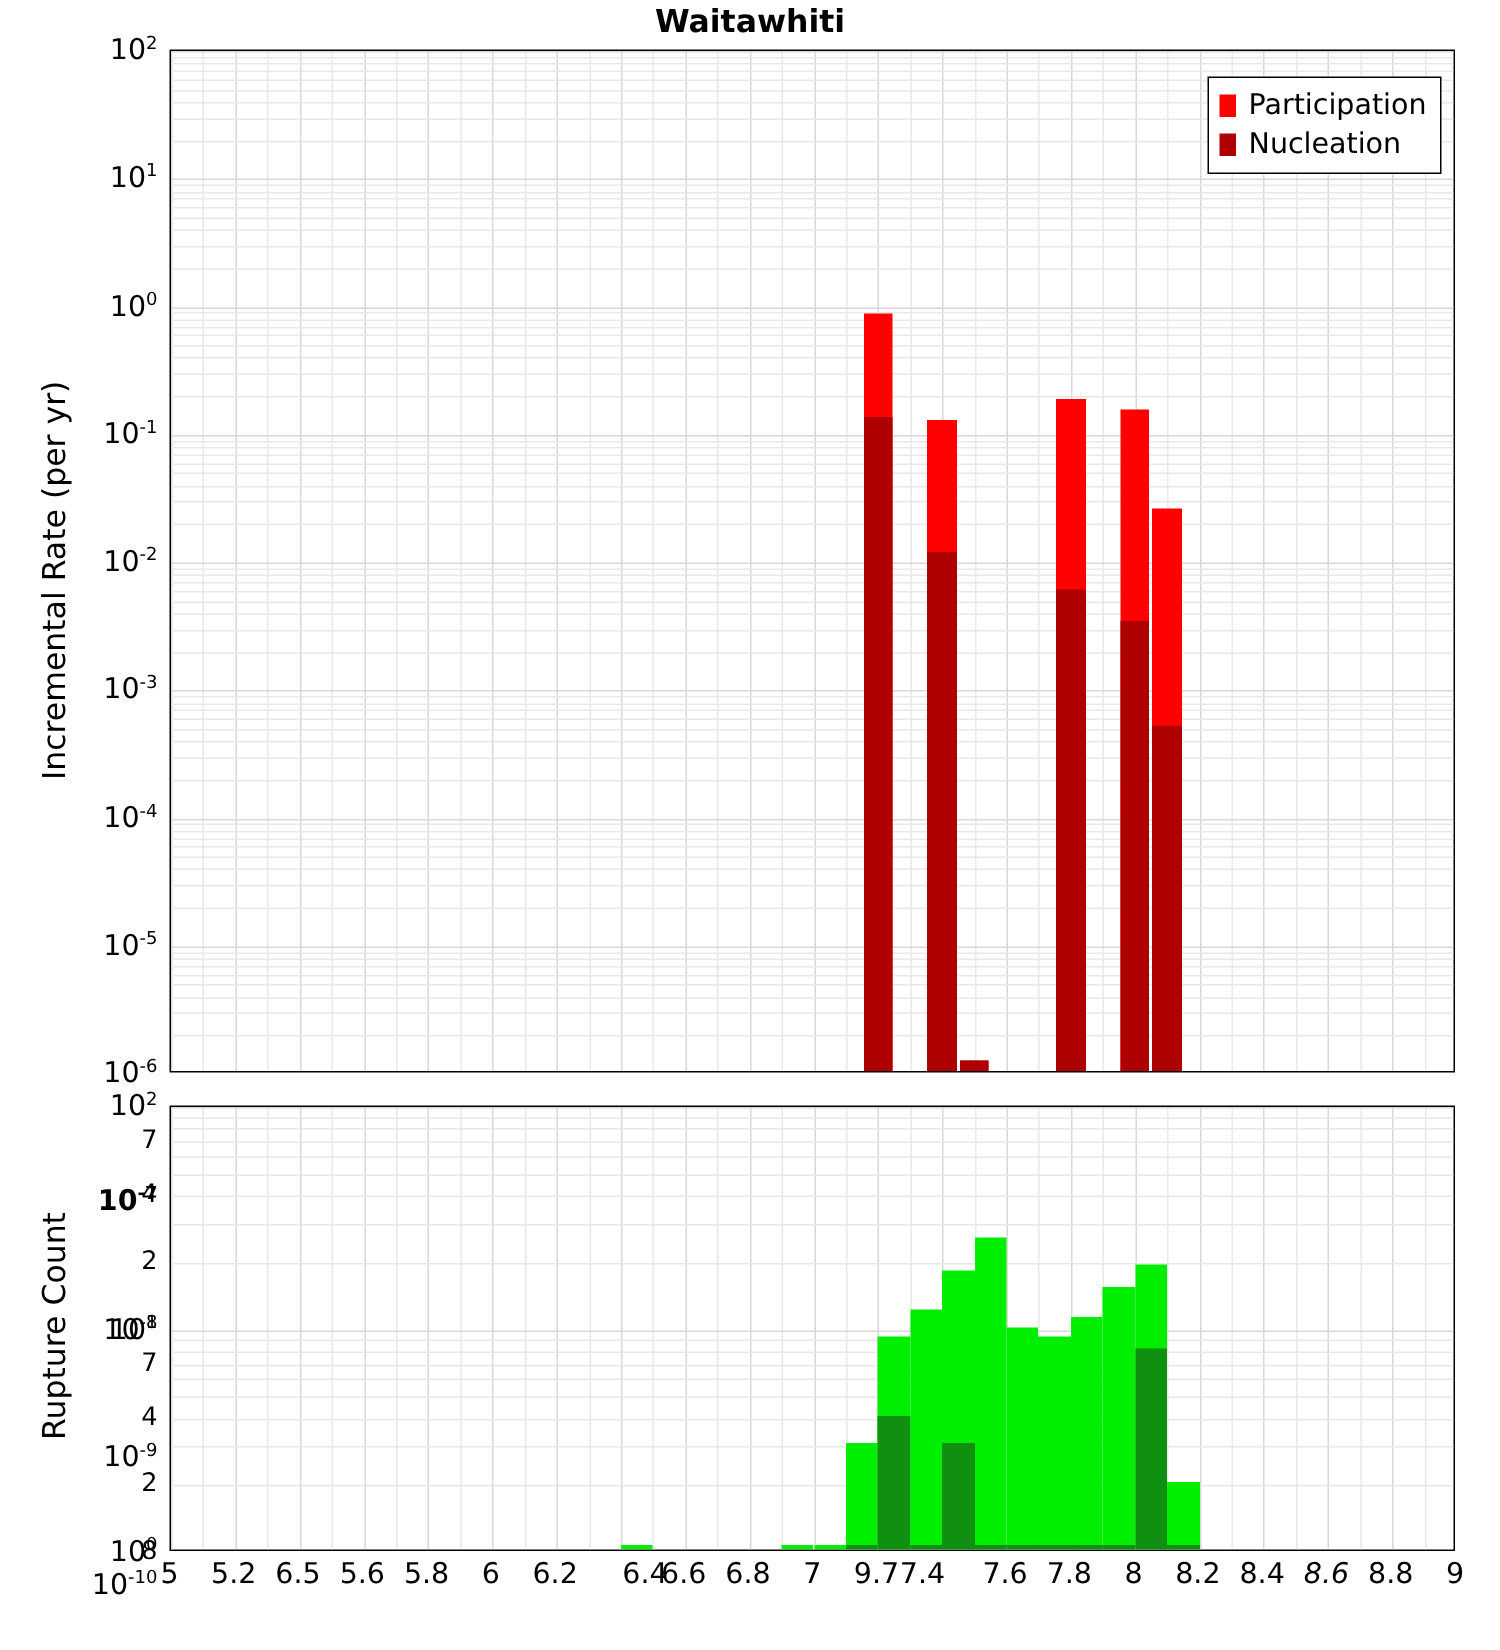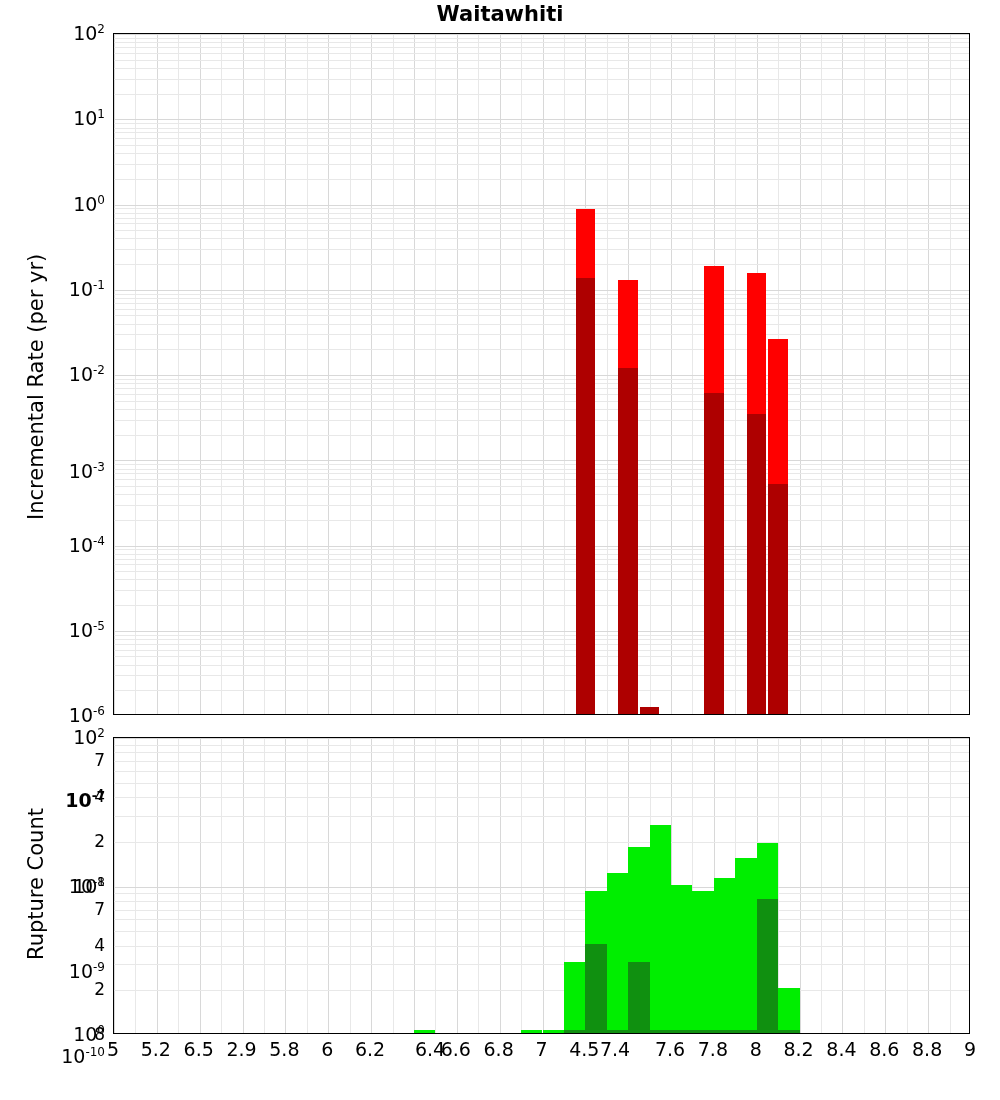--- a/index.html
+++ b/index.html
@@ -296,20 +296,30 @@
         <div class="bar bar-part" style="left: 525.913px; width: 19.425px; height: 6.7502px;"></div>
         <div class="bar bar-nucl" style="left: 525.913px; width: 19.425px; height: 6.7502px;"></div>
         <div class="bar bar-part" style="left: 590.188px; width: 19.425px; height: 448.012px;"></div>
         <div class="bar bar-nucl" style="left: 590.188px; width: 19.425px; height: 320.832px;"></div>
         <div class="bar bar-part" style="left: 633.038px; width: 19.425px; height: 441.262px;"></div>
         <div class="bar bar-nucl" style="left: 633.038px; width: 19.425px; height: 299.953px;"></div>
         <div class="bar bar-part" style="left: 654.462px; width: 19.425px; height: 374.924px;"></div>
         <div class="bar bar-nucl" style="left: 654.462px; width: 19.425px; height: 230.087px;"></div>
       </div>
 
+    <div class="legend" id="legend-top">
+      <div class="legend-row">
+        <span class="swatch" style="background:#ff0000"></span>
+        <span>Participation</span>
+      </div>
+      <div class="legend-row">
+        <span class="swatch" style="background:#ae0000"></span>
+        <span>Nucleation</span>
+      </div>
+    </div>
   </div>
 
   <div class="panel" id="panel-bottom">
     <div class="gridlayer" id="grid-bottom">
         <div class="gline-v major" style="left: 0px;"></div>
         <div class="gline-v" style="left: 21.425px;"></div>
         <div class="gline-v major" style="left: 42.85px;"></div>
         <div class="gline-v" style="left: 64.275px;"></div>
         <div class="gline-v major" style="left: 85.7px;"></div>
         <div class="gline-v" style="left: 107.125px;"></div>
@@ -396,46 +406,46 @@
 
   </div>
 
   <div class="ylabel" id="ylabel-top">Incremental Rate (per yr)</div>
   <div class="ylabel" id="ylabel-bottom">Rupture Count</div>
 
   <div id="ticks-x">
       <div class="xtick" style="left: 113px;">5</div>
       <div class="xtick" style="left: 155.85px;">5.2</div>
       <div class="xtick" style="left: 198.7px;">6.5</div>
-      <div class="xtick" style="left: 241.55px;">2.9</div>
+      <div class="xtick" style="left: 241.55px;">5.6</div>
       <div class="xtick" style="left: 284.4px;">5.8</div>
       <div class="xtick" style="left: 327.25px;">6</div>
       <div class="xtick" style="left: 370.1px;">6.2</div>
       <div class="xtick" style="left: 430px;">6.4</div>
       <div class="xtick" style="left: 455.8px;">6.6</div>
       <div class="xtick" style="left: 498.65px;">6.8</div>
       <div class="xtick" style="left: 541.5px;">7</div>
-      <div class="xtick" style="left: 584.35px;">4.5</div>
+      <div class="xtick" style="left: 584.35px;">9.7</div>
       <div class="xtick" style="left: 615px;">7.4</div>
       <div class="xtick" style="left: 670.05px;">7.6</div>
       <div class="xtick" style="left: 712.9px;">7.8</div>
       <div class="xtick" style="left: 755.75px;">8</div>
       <div class="xtick" style="left: 798.6px;">8.2</div>
       <div class="xtick" style="left: 841.45px;">8.4</div>
-      <div class="xtick" style="left: 884.3px;">8.6</div>
+      <div class="xtick" style="left: 884.3px; font-style: italic;">8.6</div>
       <div class="xtick" style="left: 927.15px;">8.8</div>
       <div class="xtick" style="left: 970px;">9</div>
     </div>
   <div id="ticks-y-top">
       <div class="ytick" style="top: 33px; right: 895px;">10<sup>2</sup></div>
       <div class="ytick" style="top: 118.25px; right: 895px;">10<sup>1</sup></div>
       <div class="ytick" style="top: 203.5px; right: 895px;">10<sup>0</sup></div>
       <div class="ytick" style="top: 288.75px; right: 895px;">10<sup>-1</sup></div>
       <div class="ytick" style="top: 374px; right: 895px;">10<sup>-2</sup></div>
-      <div class="ytick" style="top: 459.25px; right: 895px; margin-top: 12px;">10<sup>-3</sup></div>
+      <div class="ytick" style="top: 459.25px; right: 895px;">10<sup>-3</sup></div>
       <div class="ytick" style="top: 544.5px; right: 895px;">10<sup>-4</sup></div>
       <div class="ytick" style="top: 629.75px; right: 895px;">10<sup>-5</sup></div>
       <div class="ytick" style="top: 715px; right: 895px;">10<sup>-6</sup></div>
       <div class="ytick" style="top: 800.25px; right: 895px; font-weight: bold;">10<sup>-7</sup></div>
       <div class="ytick" style="top: 885.5px; right: 895px;">10<sup>-8</sup></div>
       <div class="ytick" style="top: 970.75px; right: 895px;">10<sup>-9</sup></div>
       <div class="ytick" style="top: 1056px; right: 895px;">10<sup>-10</sup></div>
     </div>
   <div id="ticks-y-bottom">
       <div class="ytick" style="top: 737px; right: 895px;">10<sup>2</sup></div>

